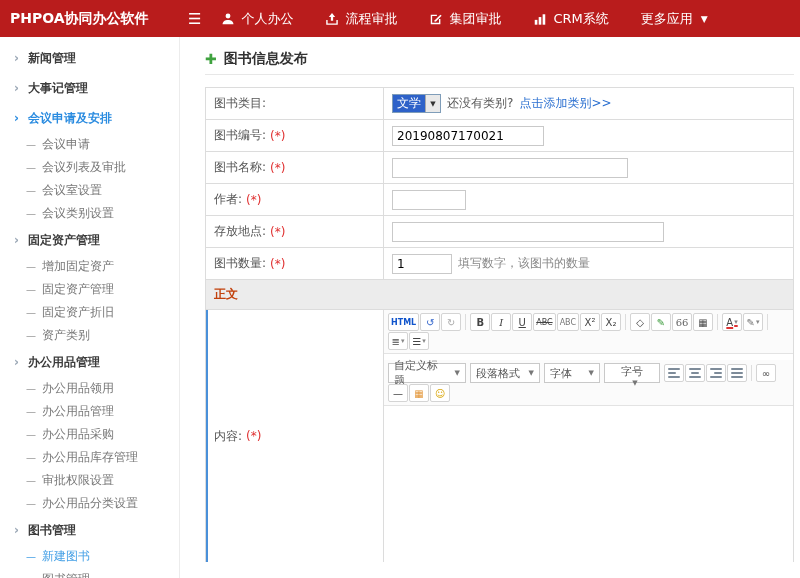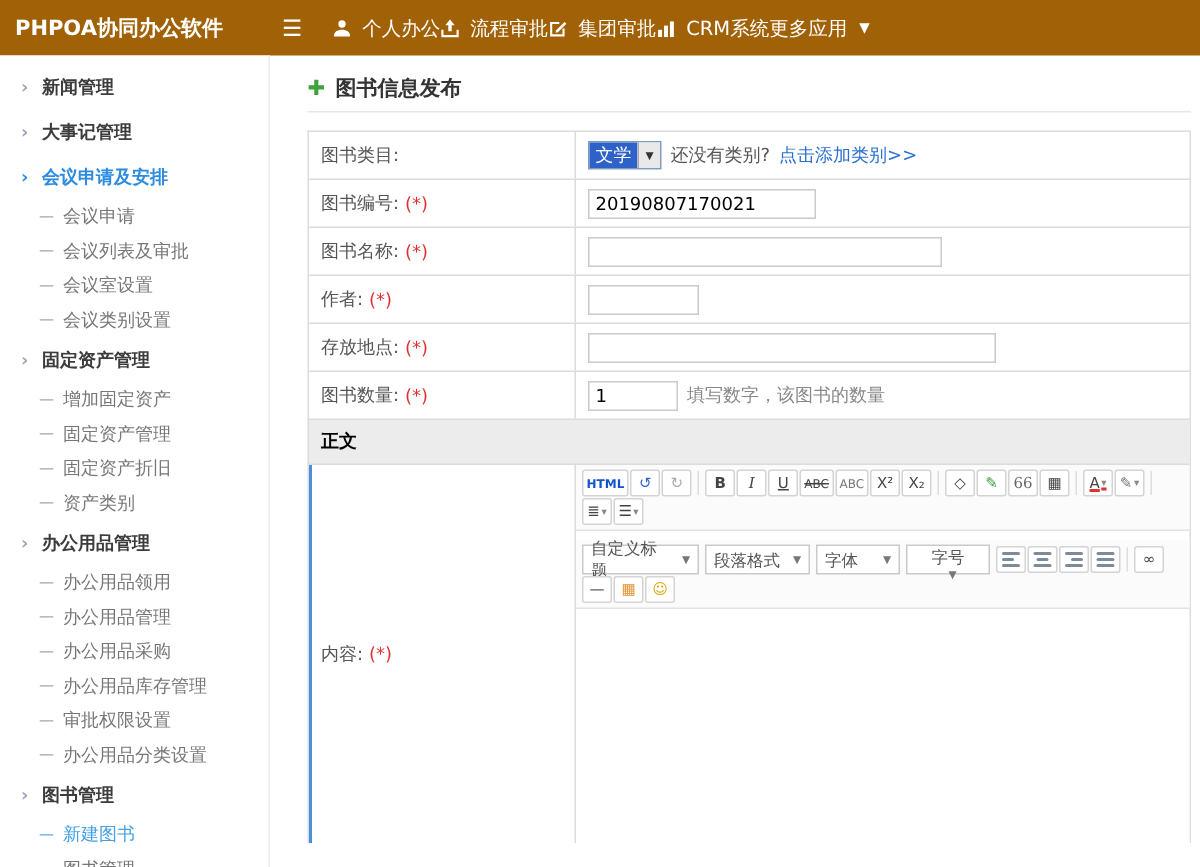--- a/index.html
+++ b/index.html
@@ -2,24 +2,24 @@
 <html><head>
 <meta charset="utf-8">
 <style>
   * { box-sizing: border-box; margin: 0; padding: 0; }
   html, body { width: 800px; height: 578px; overflow: hidden; }
   body { font-family: "DejaVu Sans", "Liberation Sans", sans-serif; background: #fff; font-size: 12px; }
 
   .page { width: 800px; height: 578px; display: flex; flex-direction: column; }
 
   
-  .topbar { height: 37px; background: #a16207; display: flex; align-items: center; color: #fff; flex: none; }
+  .topbar { height: 37px; background: #b91c1c; display: flex; align-items: center; color: #fff; flex: none; }
   .logo { width: 180px; flex: none; font-weight: bold; font-size: 14px; padding-left: 10px; }
   .hamburger { font-size: 15px; margin: 0 20px 0 8px; cursor: pointer; }
-  .topnav { display: flex; font-size: 13px; }
+  .topnav { display: flex; gap: 32px; font-size: 13px; }
   .nav-item { display: flex; align-items: center; gap: 6px; color: #fff; text-decoration: none; cursor: pointer; }
   .nicon { display: inline-flex; }
   .nicon svg { width: 14px; height: 14px; display: block; }
   .nav-caret { font-size: 9px; margin-left: 2px; }
 
   
   .content-wrap { display: flex; flex: 1; min-height: 0; }
 
   
   .sidebar { width: 180px; flex: none; border-right: 1px solid #ececec; padding-top: 6px; overflow: hidden; background: #fff; }
@@ -48,21 +48,21 @@
   .w-number { width: 152px; } .w-name { width: 236px; } .w-author { width: 74px; }
   .w-pub { width: 236px; } .w-loc { width: 272px; } .w-qty { width: 60px; }
   .hint-dark { color: #555; }
   .hint-gray { color: #888; }
   .hint-link { color: #2a6fd0; cursor: pointer; text-decoration: none; }
 
   .select-box { display: inline-flex; align-items: stretch; border: 1px solid #7f9db9; height: 19px; cursor: pointer; background: #fff; }
   .sel-text { background: #2e62c9; color: #fff; padding: 0 4px; display: flex; align-items: center; font-size: 12px; }
   .sel-caret { width: 15px; background: #e9e9e9; border-left: 1px solid #aaa; display: flex; align-items: center; justify-content: center; font-size: 7px; color: #333; }
 
-  .section-bar { background: #ececec; border-bottom: 1px solid #dcdcdc; padding: 6px 8px; font-weight: bold; color: #000000; }
+  .section-bar { background: #ececec; border-bottom: 1px solid #dcdcdc; padding: 6px 8px; font-weight: bold; color: #c2410c; }
 
   
   .content-row { border-bottom: none; box-shadow: inset 2px 0 0 #4a90d9; flex: 1; }
   .content-row .fl { align-items: center; }
   .editor-cell { flex-direction: column; align-items: stretch; padding: 0; }
   .tb-row { display: flex; align-items: center; flex-wrap: wrap; gap: 1px; padding: 3px 4px; border-bottom: 1px solid #e3e3e3; background: #fbfbfb; }
   .tb-btn { min-width: 20px; height: 18px; display: inline-flex; align-items: center; justify-content: center; font-size: 10px; color: #444; border: 1px solid #d4d4d4; background: #fff; border-radius: 2px; cursor: pointer; padding: 0 2px; }
   .tb-sep { width: 1px; height: 16px; background: #ddd; margin: 0 3px; }
   .tb-btn.html { color: #1155cc; font-weight: bold; font-size: 8px; }
   .tb-btn.blue { color: #3366cc; }

